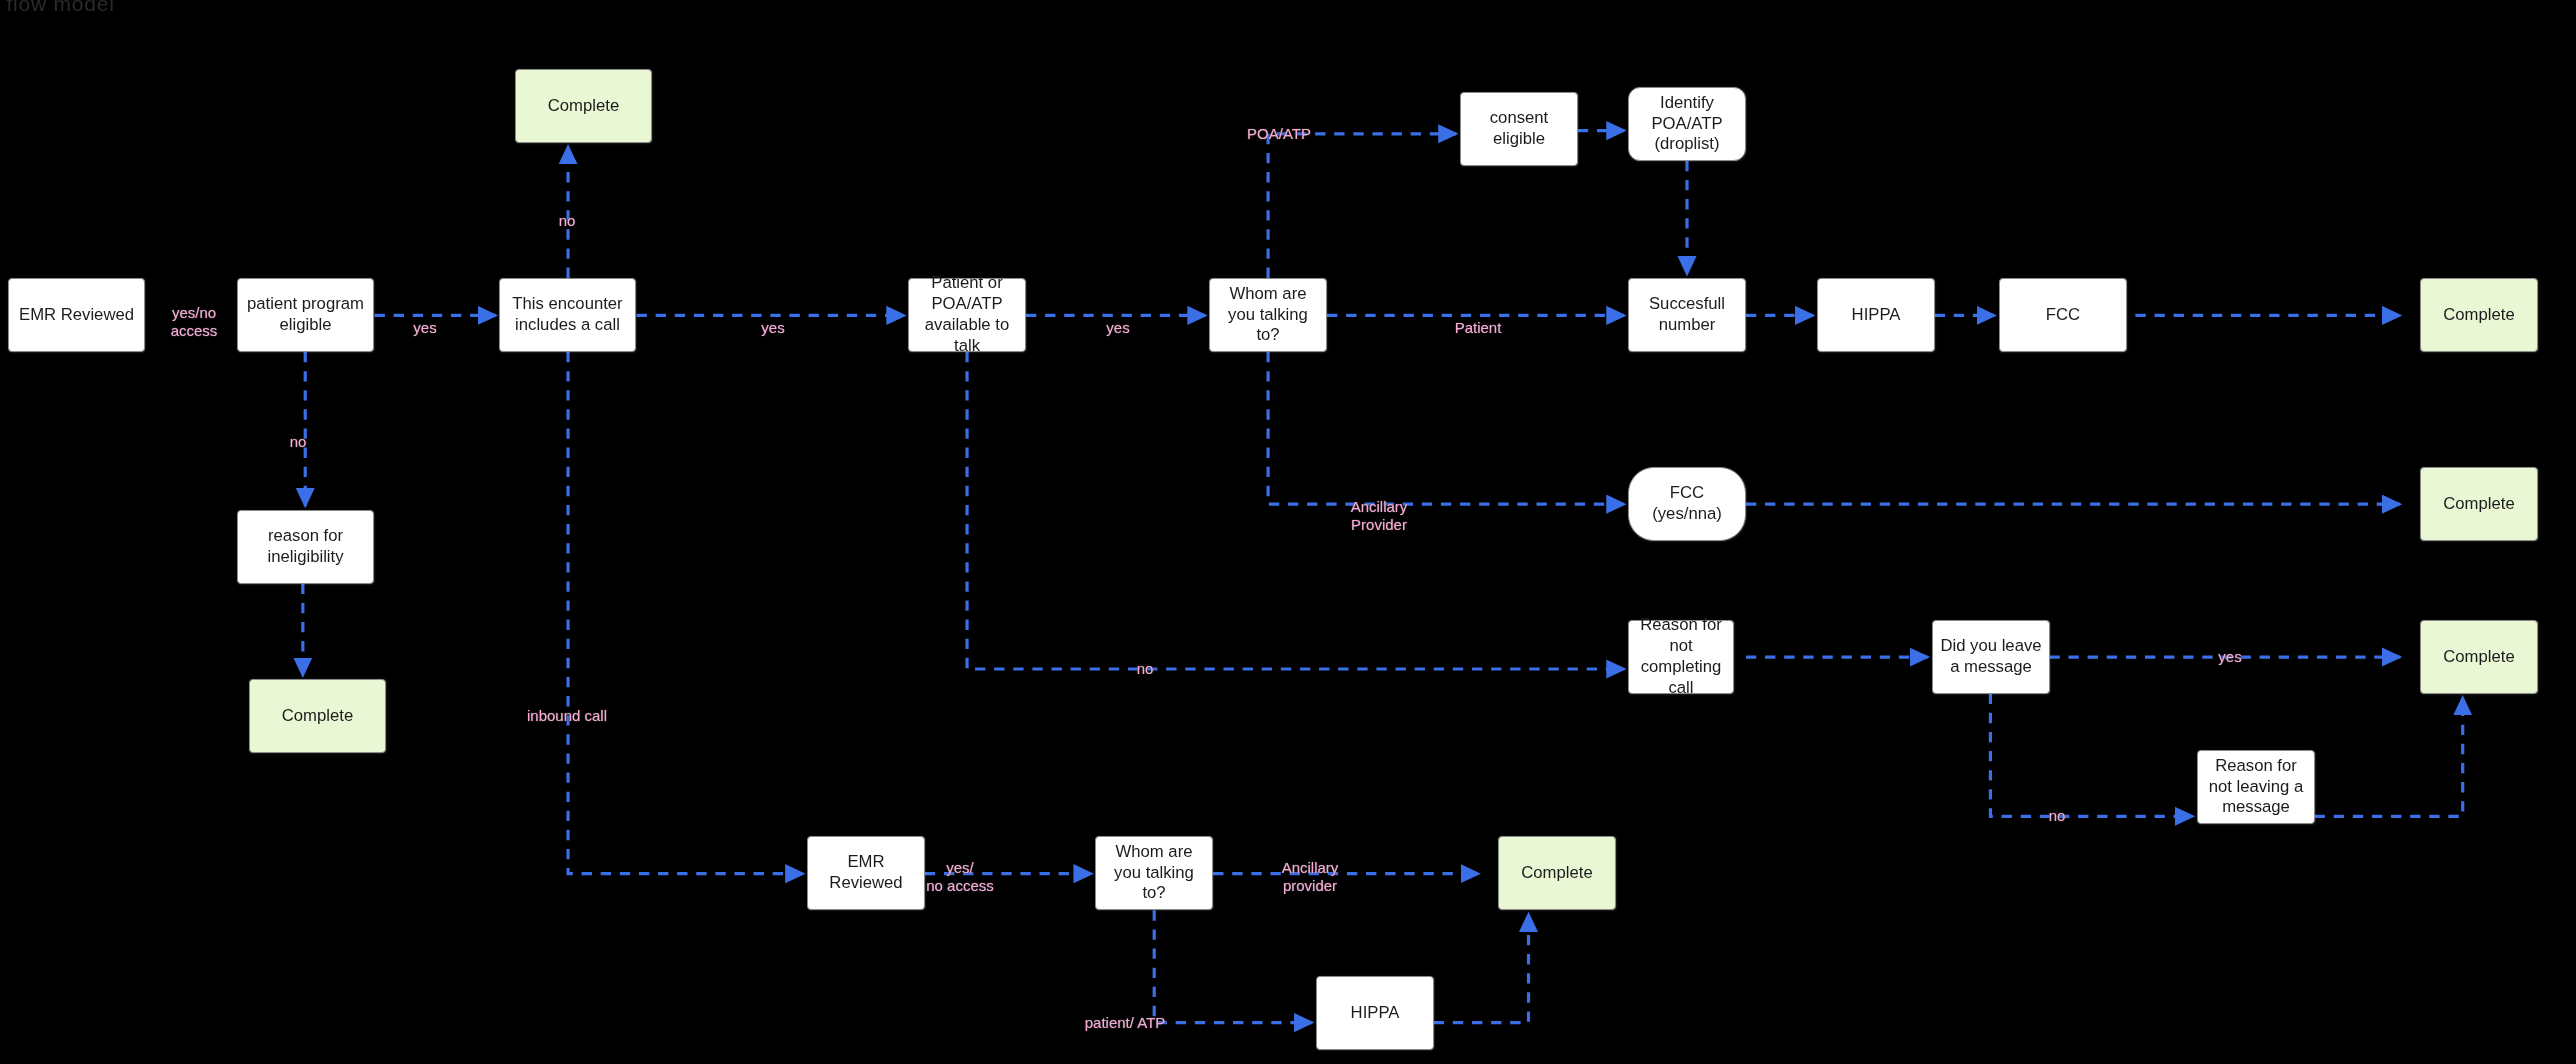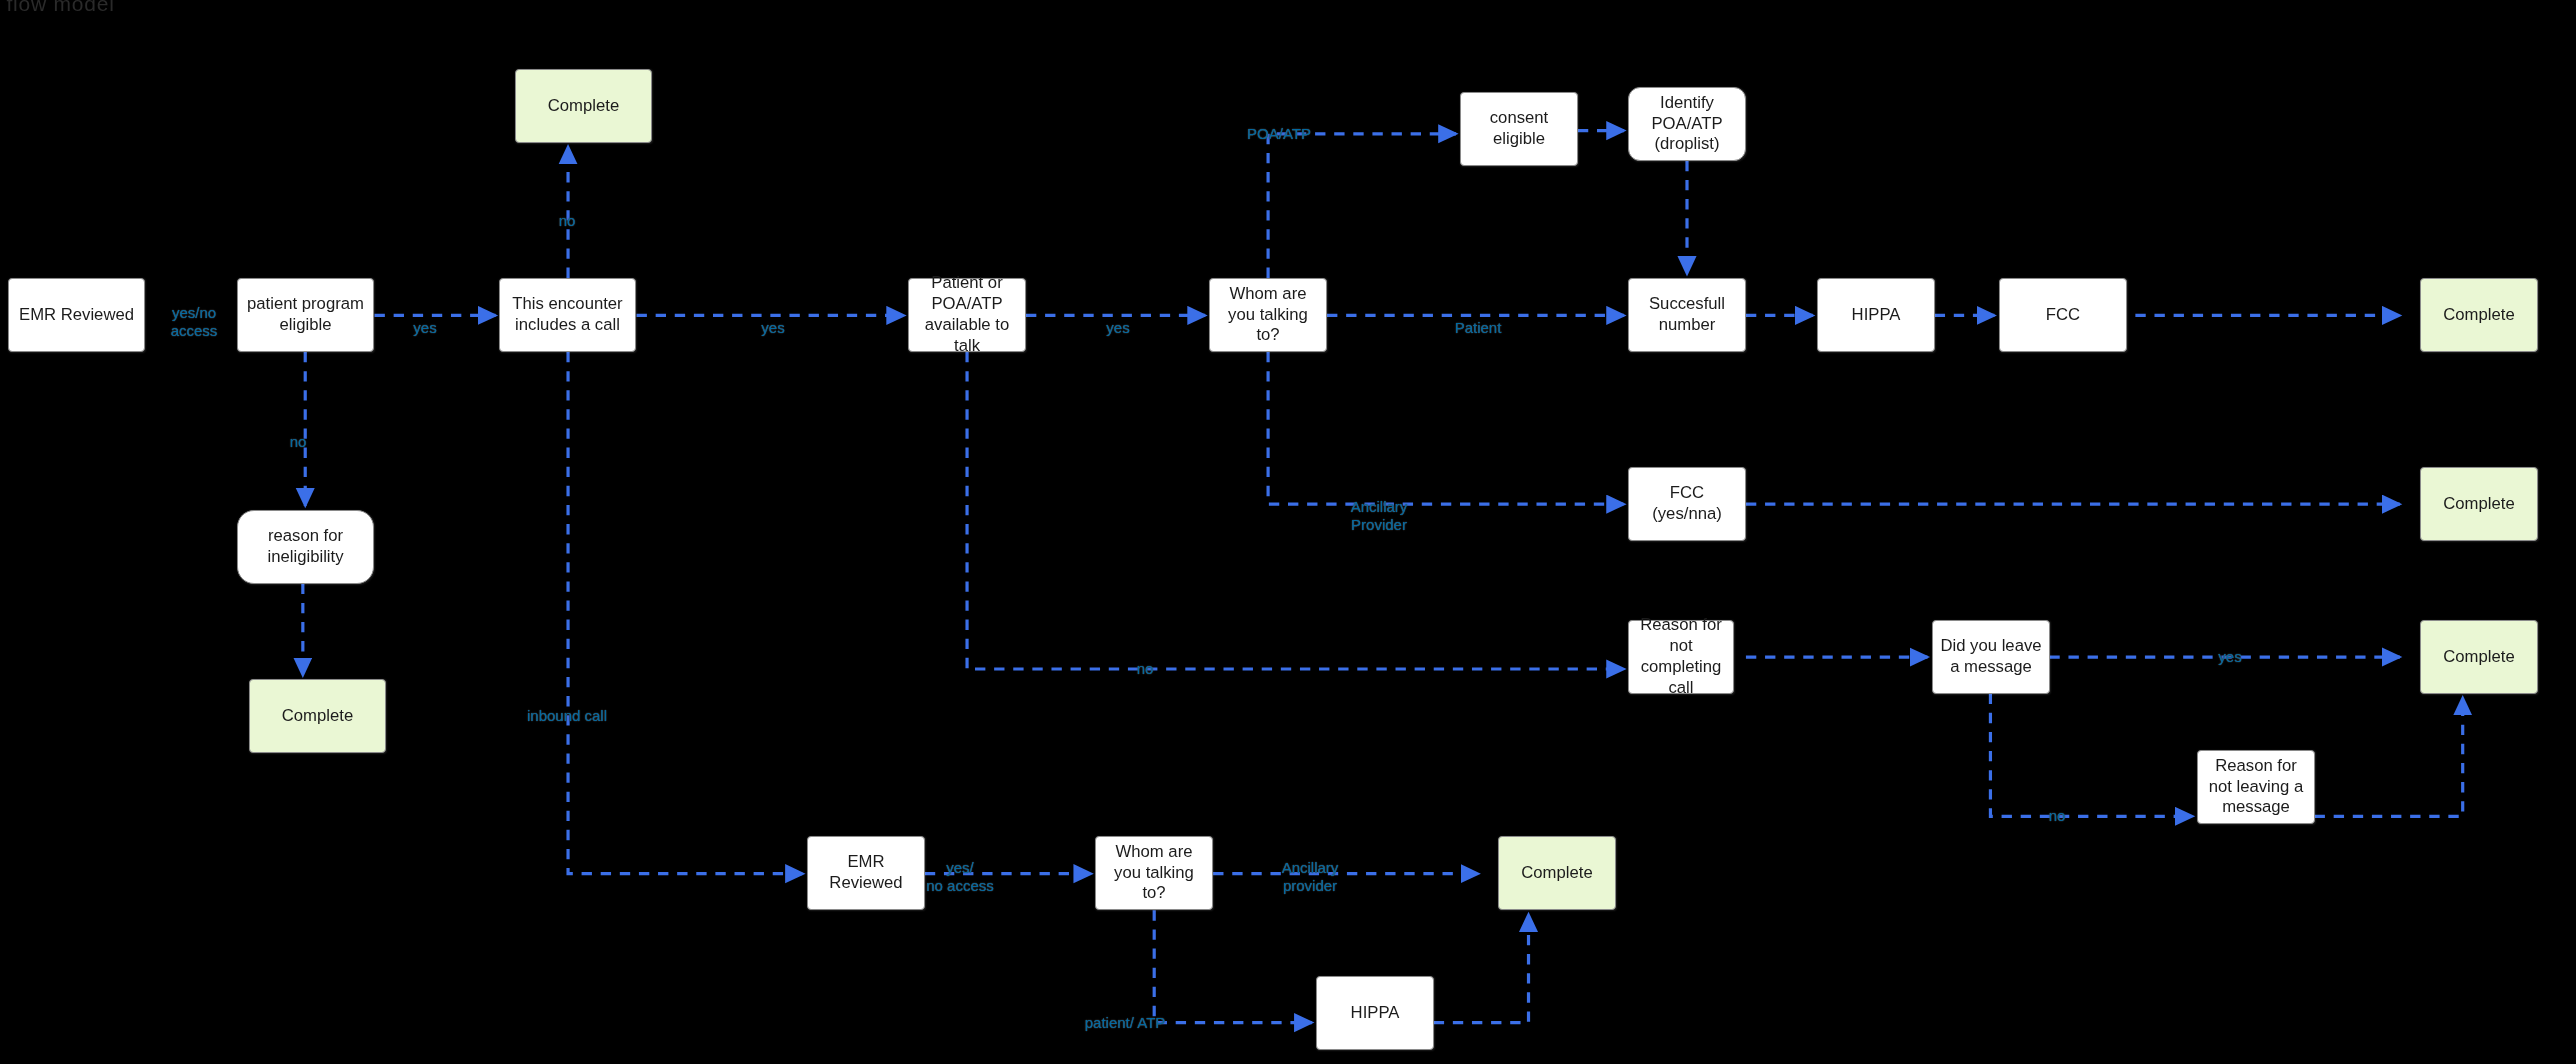--- a/index.html
+++ b/index.html
@@ -21,21 +21,21 @@
     background:#ffffff;
     color:#1c1c1c;
     font-size:16.7px;
     line-height:1.25;
     padding:3.2px 6.4px;
     box-shadow:0.8px 0.8px 1.6px rgba(255,255,255,0.10);
   }
   .node.terminal{background:#eaf7d4;margin-left:16px;}
   .edge-label{
     position:absolute;
-    color:#0369a1;
+    color:#f9a8d4;
     font-size:15px;
     line-height:1.2;
     text-align:center;
     white-space:pre-line;
     transform:translate(-50%,-50%);
     text-shadow:0 0 0.8px #555, 0 0 1.6px #444;
   }
   .page-title{
     position:absolute;
     left:6.4px;top:-8px;
@@ -109,31 +109,31 @@
 
       <path d="M1800,1284 L1919,1284 L1919,1148"></path>
     </g>
   </svg>
 
   <div id="nodes">
       <div class="node" style="left: 8px; top: 278px; width: 137px; height: 74px;">EMR Reviewed</div>
       <div class="node" style="left: 237px; top: 278px; width: 137px; height: 74px;">patient program eligible</div>
       <div class="node" style="left: 499px; top: 278px; width: 137px; height: 74px;">This encounter includes a call</div>
       <div class="node terminal" style="left: 499px; top: 69px; width: 137px; height: 74px;">Complete</div>
-      <div class="node" style="left: 237px; top: 510px; width: 137px; height: 74px; border-radius: 17px;">reason for ineligibility</div>
+      <div class="node" style="left: 237px; top: 510px; width: 137px; height: 74px;">reason for ineligibility</div>
       <div class="node terminal" style="left: 233px; top: 679px; width: 137px; height: 74px;">Complete</div>
       <div class="node" style="left: 908px; top: 278px; width: 118px; height: 74px;">Patient or POA/ATP available to talk</div>
       <div class="node" style="left: 1209px; top: 278px; width: 118px; height: 74px;">Whom are you talking to?</div>
       <div class="node" style="left: 1460px; top: 92px; width: 118px; height: 74px;">consent eligible</div>
       <div class="node" style="left: 1628px; top: 87px; width: 118px; height: 74px; border-radius: 12px;">Identify POA/ATP (droplist)</div>
       <div class="node" style="left: 1628px; top: 278px; width: 118px; height: 74px;">Succesfull number</div>
       <div class="node" style="left: 1817px; top: 278px; width: 118px; height: 74px;">HIPPA</div>
       <div class="node" style="left: 1999px; top: 278px; width: 128px; height: 74px;">FCC</div>
       <div class="node terminal" style="left: 2404px; top: 278px; width: 118px; height: 74px;">Complete</div>
-      <div class="node" style="left: 1628px; top: 467px; width: 118px; height: 74px;">FCC (yes/nna)</div>
+      <div class="node" style="left: 1628px; top: 467px; width: 118px; height: 74px; border-radius: 26px;">FCC (yes/nna)</div>
       <div class="node terminal" style="left: 2404px; top: 467px; width: 118px; height: 74px;">Complete</div>
       <div class="node" style="left: 1628px; top: 620px; width: 106px; height: 74px;">Reason for not completing call</div>
       <div class="node" style="left: 1932px; top: 620px; width: 118px; height: 74px;">Did you leave a message</div>
       <div class="node terminal" style="left: 2404px; top: 620px; width: 118px; height: 74px;">Complete</div>
       <div class="node" style="left: 2197px; top: 750px; width: 118px; height: 74px;">Reason for not leaving a message</div>
       <div class="node" style="left: 807px; top: 836px; width: 118px; height: 74px;">EMR Reviewed</div>
       <div class="node" style="left: 1095px; top: 836px; width: 118px; height: 74px;">Whom are you talking to?</div>
       <div class="node terminal" style="left: 1482px; top: 836px; width: 118px; height: 74px;">Complete</div>
       <div class="node" style="left: 1316px; top: 976px; width: 118px; height: 74px;">HIPPA</div>
     </div>

